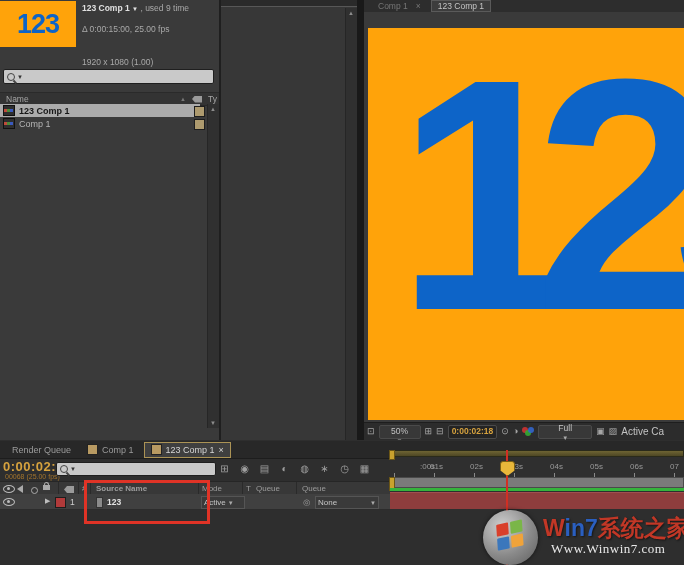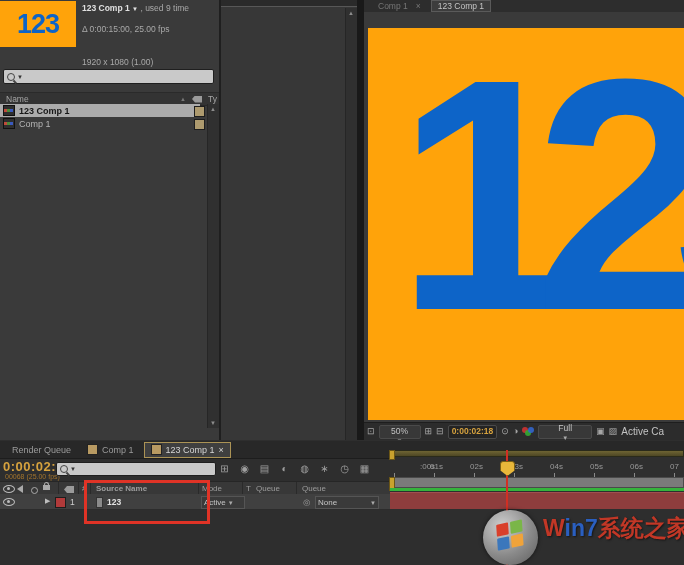--- a/index.html
+++ b/index.html
@@ -311,16 +311,17 @@
     <span class="winflag">
         <i></i>
         <i></i>
         <i></i>
         <i></i>
       </span>
   </div>
   <div id="wm-title" class="abs">
     <span class="red">W</span><span class="blue">in7</span><span class="red">系统之家</span>
   </div>
+  <div id="wm-url" class="abs">Www.Winwin7.com</div>
 
   <div id="annot" class="abs"></div>
 
 </div>
 
 </body></html>

